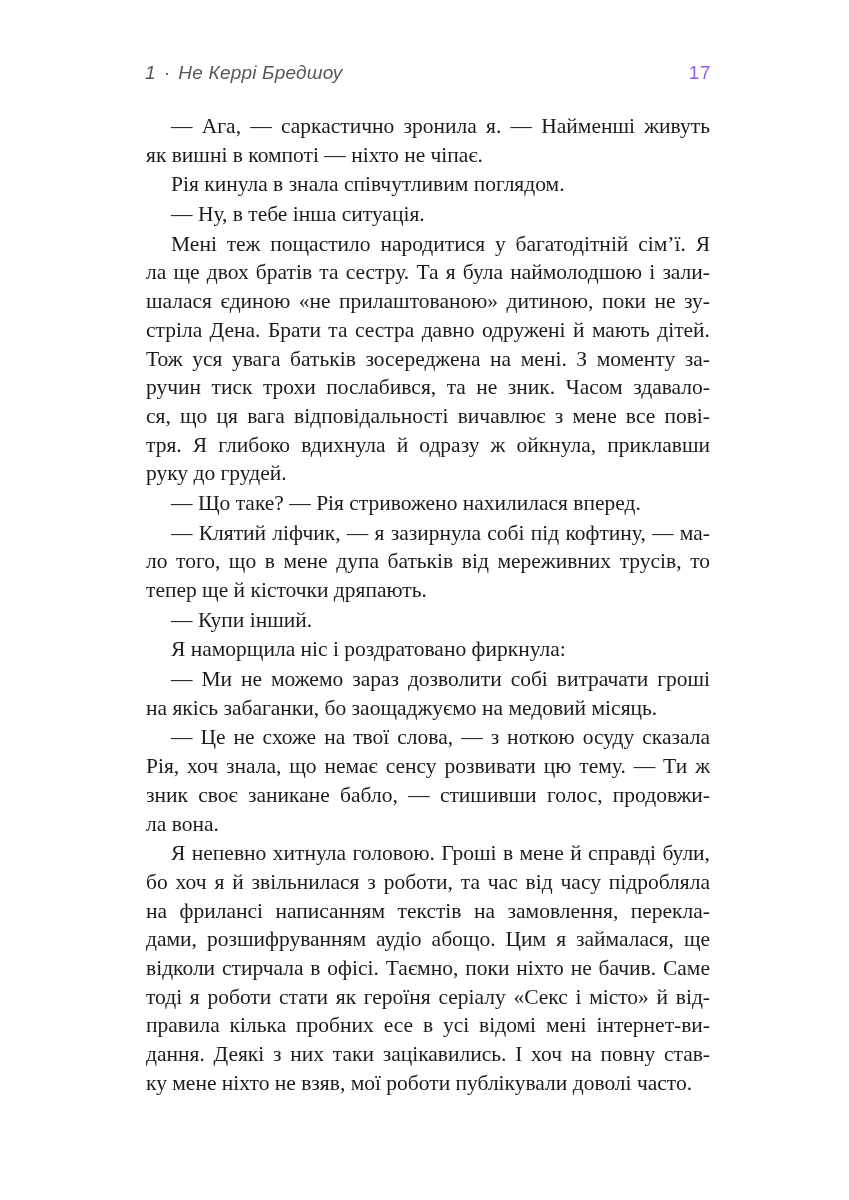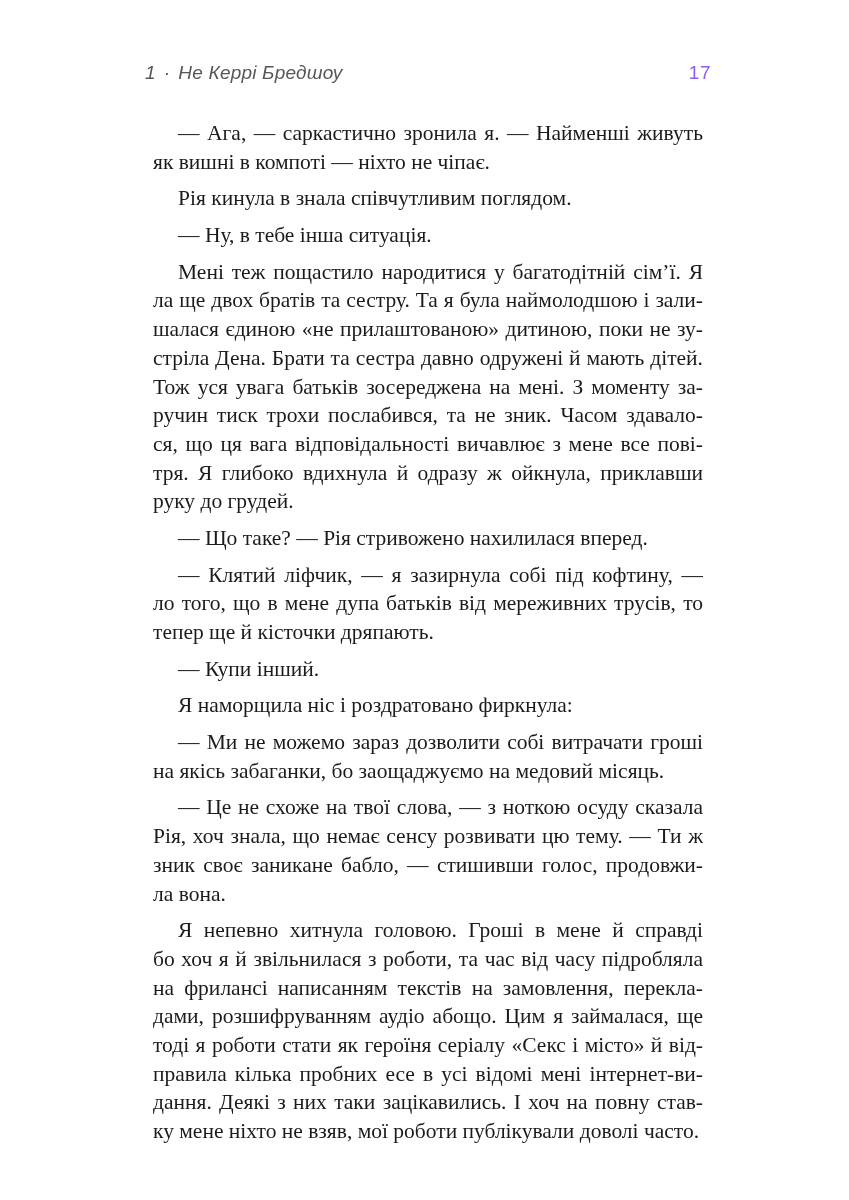--- a/index.html
+++ b/index.html
@@ -45,21 +45,21 @@
   }
   .text-column {
     position: absolute;
     left: 145px;
     top: 111px;
     width: 566px;
     font-size: 21.5px;
     line-height: 28.7px;
     color: #1b1b1b;
   }
-  .para { margin: 8px; padding: 0; }
+  .para { margin: 1px; padding: 0; }
   .line {
     text-align: justify;
     text-align-last: justify;
     white-space: normal;
     overflow: hidden;
     height: 28.7px;
   }
   .line.first { padding-left: 25px; }
   .line.last {
     text-align: center;
@@ -122,20 +122,21 @@
         <div class="line first">— Це не схоже на твої слова, — з ноткою осуду сказала</div>
         <div class="line">Рія, хоч знала, що немає сенсу розвивати цю тему. — Ти ж</div>
         <div class="line">зник своє заникане бабло, — стишивши голос, продовжи-</div>
         <div class="line last">ла вона.</div>
       </div>
       <div class="para">
         <div class="line first">Я непевно хитнула головою. Гроші в мене й справді були,</div>
         <div class="line">бо хоч я й звільнилася з роботи, та час від часу підробляла</div>
         <div class="line">на фрилансі написанням текстів на замовлення, перекла-</div>
         <div class="line">дами, розшифруванням аудіо абощо. Цим я займалася, ще</div>
+        <div class="line">відколи стирчала в офісі. Таємно, поки ніхто не бачив. Саме</div>
         <div class="line">тоді я роботи стати як героїня серіалу «Секс і місто» й від-</div>
         <div class="line">правила кілька пробних есе в усі відомі мені інтернет-ви-</div>
         <div class="line">дання. Деякі з них таки зацікавились. І хоч на повну став-</div>
         <div class="line last">ку мене ніхто не взяв, мої роботи публікували доволі часто.</div>
       </div>
     </div>
 
 </div>
 
 </body></html>

